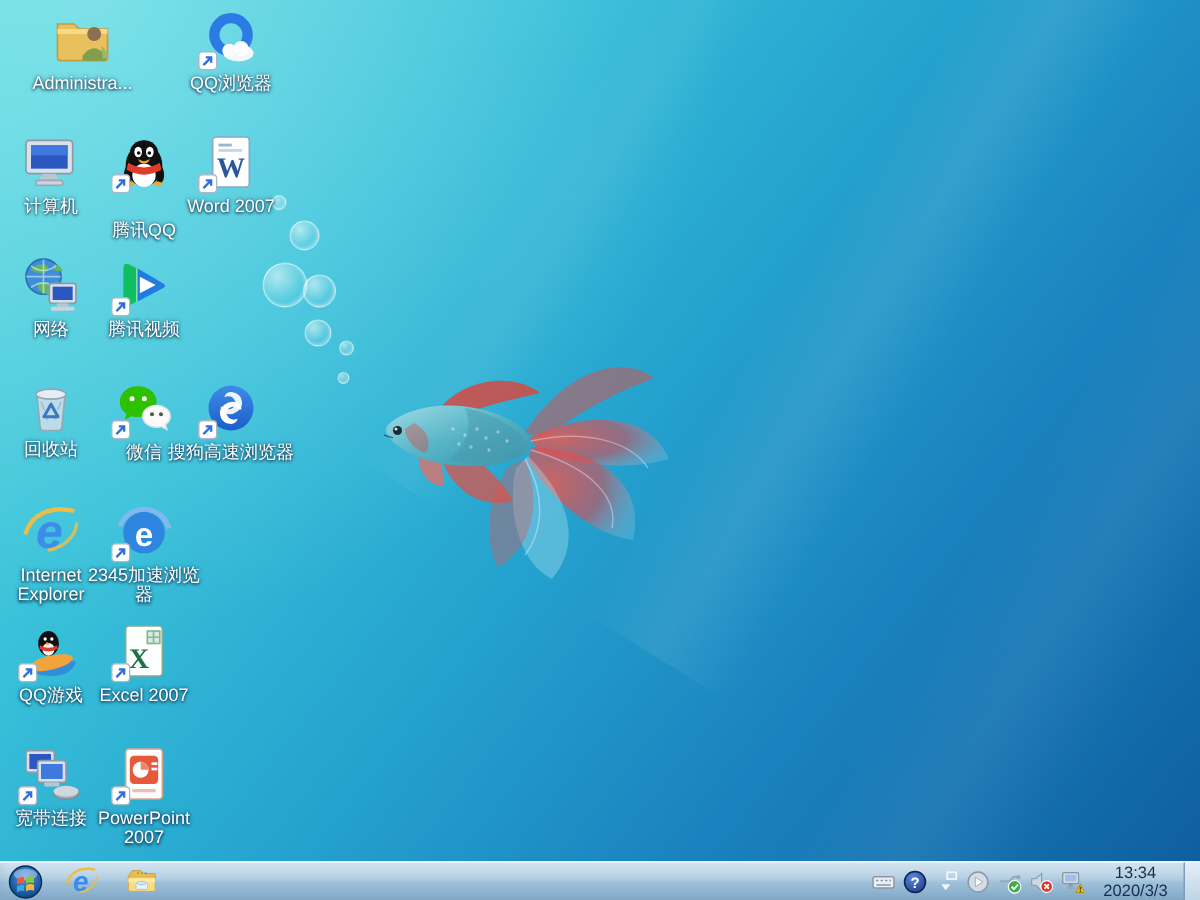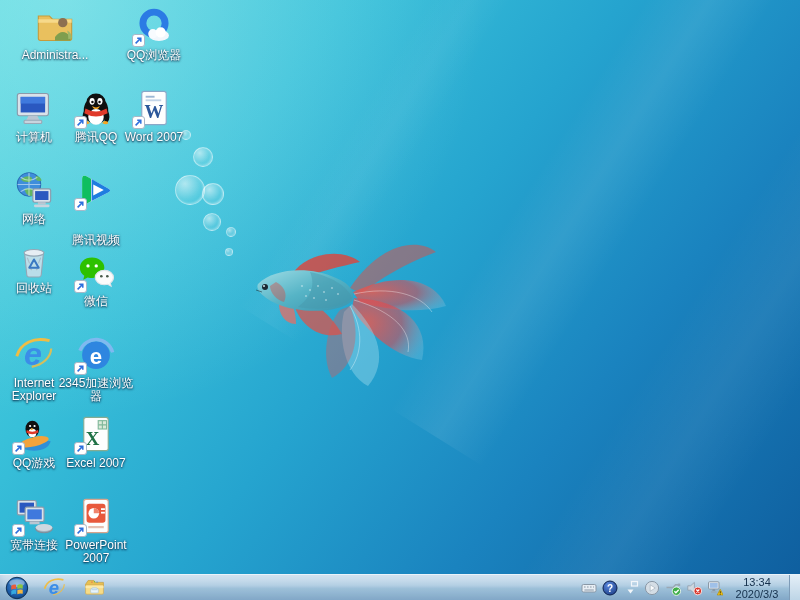--- a/index.html
+++ b/index.html
@@ -181,21 +181,21 @@
         <svg viewBox="0 0 36 36">
           <rect x="3" y="5" width="28" height="20" rx="2" fill="#d9e2ea" stroke="#8a9aab"></rect>
           <rect x="6" y="8" width="22" height="14" fill="#2a58c0"></rect>
           <rect x="6" y="8" width="22" height="6" fill="#3f79dd"></rect>
           <path d="M13 25 h8 l2 4 h-12 z" fill="#b9c6d2"></path>
           <rect x="9" y="29" width="16" height="3" rx="1.2" fill="#c8d4de" stroke="#9aa8b6"></rect>
         </svg>
       </div>
       <div class="icon-label">计算机</div>
     </div>
-    <div class="icon-cell" style="left: 64px; top: 88px;">
+    <div class="icon-cell" style="left: 64px; top: 88px; gap: 16px;">
       <div class="icon-art">
         <svg viewBox="0 0 36 36">
           <path d="M7 21 q-2.5 6 .5 9.5 q2 1.2 3 -.8 q-2 -4 -1 -7.5 z" fill="#101010"></path>
           <path d="M29 21 q2.5 6 -.5 9.5 q-2 1.2 -3 -.8 q2 -4 1 -7.5 z" fill="#101010"></path>
           <ellipse cx="18" cy="20" rx="11" ry="12.5" fill="#101010"></ellipse>
           <ellipse cx="18" cy="12.5" rx="8.5" ry="7.5" fill="#101010"></ellipse>
           <ellipse cx="18" cy="26" rx="7" ry="7" fill="#fff"></ellipse>
           <ellipse cx="14.5" cy="12" rx="2.3" ry="3.1" fill="#fff"></ellipse>
           <ellipse cx="21.5" cy="12" rx="2.3" ry="3.1" fill="#fff"></ellipse>
           <circle cx="14.8" cy="12.6" r="1.1" fill="#101010"></circle>
@@ -240,38 +240,38 @@
           <path d="M19.5 5.5 q4 0 5.5 4 q-3 1.2 -5.5 -1 z" fill="#63b663"></path>
           <path d="M3.2 13 h20.6 M13.5 2.7 v20.6 M6 6.5 q7.5 5.5 15 0 M6 19.5 q7.5 -5.5 15 0" stroke="rgba(255,255,255,.5)" fill="none"></path>
           <rect x="17" y="17" width="16" height="12" rx="1.5" fill="#d9e2ea" stroke="#8a9aab"></rect>
           <rect x="19" y="19" width="12" height="8" fill="#2a58c0"></rect>
           <rect x="21.5" y="29" width="7" height="2" fill="#b9c6d2"></rect>
           <rect x="18" y="31" width="14" height="2.5" rx="1" fill="#c8d4de"></rect>
         </svg>
       </div>
       <div class="icon-label">网络</div>
     </div>
-    <div class="icon-cell" style="left: 64px; top: 170px; gap: 21px;">
+    <div class="icon-cell" style="left: 64px; top: 170px;">
       <div class="icon-art">
         <svg viewBox="0 0 36 36">
           <path d="M9 5.5 q-3.5 -1.5 -3.5 2.5 v20 q0 4 3.5 2.5 l20 -10.2 q3.5 -1.8 0 -3.6 z" fill="#ffffff"></path>
           <path d="M9 5.5 q-3.5 -1.5 -3.5 2.5 v20 q0 4 3.5 2.5 l4.5 -2.3 V7.8 z" fill="#0fbe5f"></path>
           <path d="M14 8 v20 l15 -7.7 q3.5 -1.8 0 -3.6 z" fill="#1f7de0"></path>
           <path d="M15.5 13 v10 l9.5 -5 z" fill="#ffffff"></path>
         </svg>
         <div class="shortcut-overlay">
           <svg viewBox="0 0 13 13">
             <rect x=".5" y=".5" width="12" height="12" rx="2.5" fill="#fff" stroke="#a8b8c8"></rect>
             <path d="M3.6 9.4 L8.6 4.4 M5.2 4.2 h3.6 v3.6" stroke="#2d6fdd" stroke-width="1.5" fill="none"></path>
           </svg>
         </div>
       </div>
       <div class="icon-label">腾讯视频</div>
     </div>
-    <div class="icon-cell" style="left: 2px; top: 240px; font-family: Liberation Mono, monospace;">
+    <div class="icon-cell" style="left: 2px; top: 250px;">
       <div class="icon-art">
         <svg viewBox="0 0 36 36">
           <path d="M9.5 11.5 l2 20 q.2 1.8 2 1.8 h9 q1.8 0 2 -1.8 l2 -20 z" fill="rgba(210,225,236,.82)" stroke="#93a7b5"></path>
           <ellipse cx="18" cy="11.5" rx="9" ry="3" fill="#e6eef4" stroke="#93a7b5"></ellipse>
           <path d="M12 16 l2 5 M24 16 l-2 5 M13 24 l3 3 M23 24 l-3 3" stroke="#aabccA" stroke-width="1"></path>
           <path d="M18 17.5 L22.2 25 H13.8 Z" fill="none" stroke="#3a78c2" stroke-width="1.8" stroke-linejoin="round"></path>
         </svg>
       </div>
       <div class="icon-label">回收站</div>
     </div>
@@ -286,20 +286,42 @@
           <circle cx="28.2" cy="21.8" r="1.2" fill="#4a5a4a"></circle>
         </svg>
         <div class="shortcut-overlay">
           <svg viewBox="0 0 13 13">
             <rect x=".5" y=".5" width="12" height="12" rx="2.5" fill="#fff" stroke="#a8b8c8"></rect>
             <path d="M3.6 9.4 L8.6 4.4 M5.2 4.2 h3.6 v3.6" stroke="#2d6fdd" stroke-width="1.5" fill="none"></path>
           </svg>
         </div>
       </div>
       <div class="icon-label">微信</div>
+    </div>
+    <div class="icon-cell" style="left: 122px; top: 252px;">
+      <div class="icon-art">
+        <svg viewBox="0 0 36 36">
+          <defs>
+            <linearGradient id="sg" x1="0" y1="0" x2="0" y2="1">
+              <stop offset="0" stop-color="#3f8ae8"></stop>
+              <stop offset="1" stop-color="#1b5ec8"></stop>
+            </linearGradient>
+          </defs>
+          <circle cx="18" cy="18" r="13.5" fill="url(#sg)"></circle>
+          <path d="M12 24 q-2 -5 2 -8 q4 -3 8 -1 q3 1.6 2 4 q-4 -3 -7 -1 q-3 2 -1 5 q2 3 6 1.5 q-1 3.5 -5 3 q-3.5 -.5 -5 -3.5 z" fill="#fff"></path>
+          <path d="M24 12 q2 5 -2 8 q-4 3 -8 1 q-3 -1.6 -2 -4 q4 3 7 1 q3 -2 1 -5 q-2 -3 -6 -1.5 q1 -3.5 5 -3 q3.5 .5 5 3.5 z" fill="rgba(255,255,255,.9)"></path>
+        </svg>
+        <div class="shortcut-overlay">
+          <svg viewBox="0 0 13 13">
+            <rect x=".5" y=".5" width="12" height="12" rx="2.5" fill="#fff" stroke="#a8b8c8"></rect>
+            <path d="M3.6 9.4 L8.6 4.4 M5.2 4.2 h3.6 v3.6" stroke="#2d6fdd" stroke-width="1.5" fill="none"></path>
+          </svg>
+        </div>
+      </div>
+      <div class="icon-label">搜狗高速浏览器</div>
     </div>
     <div class="icon-cell" style="left: 2px; top: 334px;">
       <div class="icon-art">
         <svg viewBox="0 0 36 36">
           <text x="17" y="28" font-size="29" font-style="italic" font-weight="bold" fill="#3b8de8" text-anchor="middle" font-family="Liberation Sans, DejaVu Sans, sans-serif">e</text>
           <path d="M2.5 20 C6 8 18 2.5 32 6" stroke="#f0bd44" stroke-width="2.6" fill="none"></path>
           <path d="M33.5 13 C33 21 26 28 16 29.5" stroke="#f0bd44" stroke-width="2" fill="none" opacity=".85"></path>
         </svg>
       </div>
       <div class="icon-label">Internet Explorer</div>

